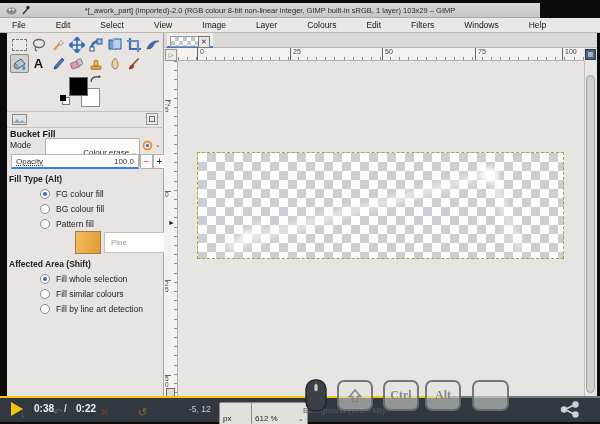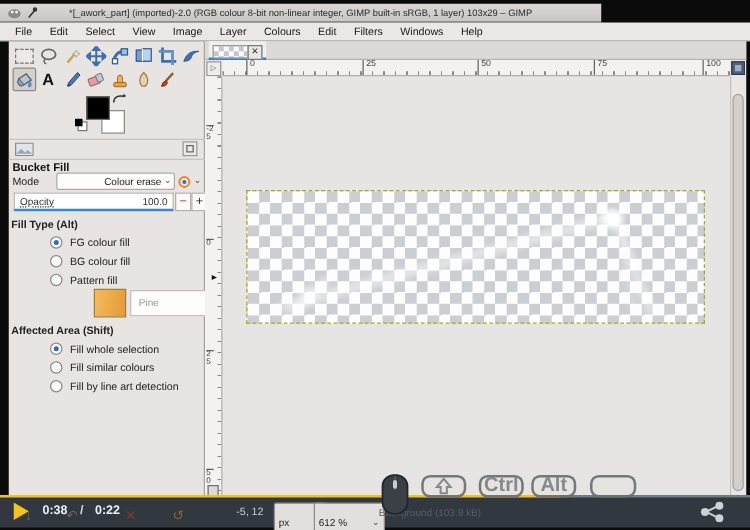--- a/index.html
+++ b/index.html
@@ -1,24 +1,24 @@
 <!DOCTYPE html>
 <html><head>
 <meta charset="utf-8">
 <style>
   html,body{margin:0;padding:0;background:#222;}
   .stage{position:relative;width:600px;height:424px;background:#0b0b0b;overflow:hidden;
          font-family:"Liberation Sans",sans-serif;-webkit-font-smoothing:antialiased;}
   .abs{position:absolute;}
   
-  .titlebar{left:0;top:3px;width:481px;height:14px;background:linear-gradient(#dad7d4,#c9c6c3);
+  .titlebar{left:0;top:3px;width:540px;height:14px;background:linear-gradient(#dad7d4,#c9c6c3);
             border-bottom:1px solid #aaa7a4;display:flex;align-items:center;}
   .title-text{position:absolute;left:0;right:0;text-align:center;font-size:7.5px;color:#2b2b2b;white-space:nowrap;}
   .menubar{left:0;top:18px;width:600px;height:15px;background:#eae7e4;border-bottom:1px solid #b9b6b3;
-           display:flex;align-items:center;gap:2px;padding-left:6px;box-sizing:border-box;}
+           display:flex;align-items:center;gap:18px;padding-left:6px;box-sizing:border-box;}
   .mi{font-size:8.5px;color:#161616;padding:0 6px;}
   
   .toolbox{left:7px;top:33px;width:157px;height:364px;background:#e7e4e1;border-right:1px solid #a7a4a1;box-sizing:border-box;}
   .toolrow{position:absolute;left:3px;display:flex;}
   .tool{width:19px;height:19px;display:flex;align-items:center;justify-content:center;}
   .tool.sel{background:#d3d0cc;border:1px solid #8d8a87;border-radius:2px;box-sizing:border-box;}
   .hdrline{position:absolute;left:0;width:157px;border-top:1px solid #c6c3c0;}
   .dock-title{position:absolute;left:3px;font-size:9px;font-weight:bold;color:#111;}
   .heading{position:absolute;left:2px;font-size:8.5px;font-weight:bold;color:#222;}
   .combo{position:absolute;background:#fdfdfc;border:1px solid #aeaba8;border-radius:2px;
@@ -62,23 +62,23 @@
   .overlay{left:0;top:397px;width:600px;height:25px;background:rgba(54,61,69,0.9);}
   .progress-y{left:0;top:396px;width:448px;height:2px;background:#f6c410;}
   .progress-g{left:448px;top:396px;width:152px;height:2px;background:#74797e;}
   .play{left:11px;top:402px;width:0;height:0;border-left:12px solid #f6c410;border-top:7px solid transparent;border-bottom:7px solid transparent;}
   .time{font-size:10px;font-weight:bold;color:#eef1f3;}
   .sb-text{font-size:8.5px;color:#c9ced3;}
   .sb-box{position:absolute;height:33px;background:#e2e0dd;border:1px solid #8f8c89;border-radius:2px;box-sizing:border-box;
           display:flex;align-items:center;padding:0 3px;font-size:8px;color:#222;gap:18px;}
   .layerinfo{font-size:8px;color:#565e66;}
   .ghost{position:absolute;font-size:11px;opacity:0.55;}
-  .key{position:absolute;top:380px;width:36px;height:18px;border-radius:7px;background:rgba(228,227,224,0.55);
+  .key{position:absolute;top:380px;width:36px;height:31px;border-radius:7px;background:rgba(228,227,224,0.55);
        border:2px solid rgba(96,100,105,0.85);box-sizing:border-box;display:flex;align-items:center;justify-content:center;
-       font-size:16px;font-weight:bold;color:rgba(128,132,136,0.95);}
+       font-size:12px;font-weight:bold;color:rgba(128,132,136,0.95);font-family:Liberation Serif, serif;}
   .qmask{left:166px;top:388px;width:9px;height:9px;border:1px solid #70706e;background:#dddbd8;box-sizing:border-box;}
 </style>
 </head>
 <body>
 
 <div class="stage">
 
   <div class="abs titlebar">
     <svg class="abs" style="left:6px;top:3px" width="11" height="9">
         <ellipse cx="5.5" cy="5" rx="5" ry="3.6" fill="#8d8983"></ellipse>
@@ -222,21 +222,21 @@
         <path d="M1 9 l4 -4 3 3 2 -2 4 3 z" fill="#9aa8b4"></path>
       </svg>
     <div class="abs" style="left:139px;top:80px;width:12px;height:12px;border:1px solid #9a9794;background:#eceae7;box-sizing:border-box">
         <div style="width:4px;height:4px;border:1px solid #666;margin:2px auto"></div>
       </div>
 
     <div class="hdrline" style="top:94px"></div>
     <div class="dock-title" style="top:96px">Bucket Fill</div>
 
     <div class="abs" style="left:3px;top:107px;font-size:8.5px;color:#222">Mode</div>
-    <div class="combo" style="left:38px;top:105px;width:95px;height:14px">
+    <div class="combo" style="left:38px;top:105px;width:95px;height:29px">
       <span>Colour erase</span>
       <span class="chev">⌄</span>
     </div>
     <div class="abs" style="left:135px;top:105px;width:20px;height:14px;display:flex;align-items:center">
       <svg width="11" height="11">
           <circle cx="5.5" cy="5.5" r="4" fill="none" stroke="#e8871e" stroke-width="1.6"></circle>
           <circle cx="5.5" cy="5.5" r="1.6" fill="#3a6fb8"></circle>
         </svg>
       <span class="chev">⌄</span>
     </div>

